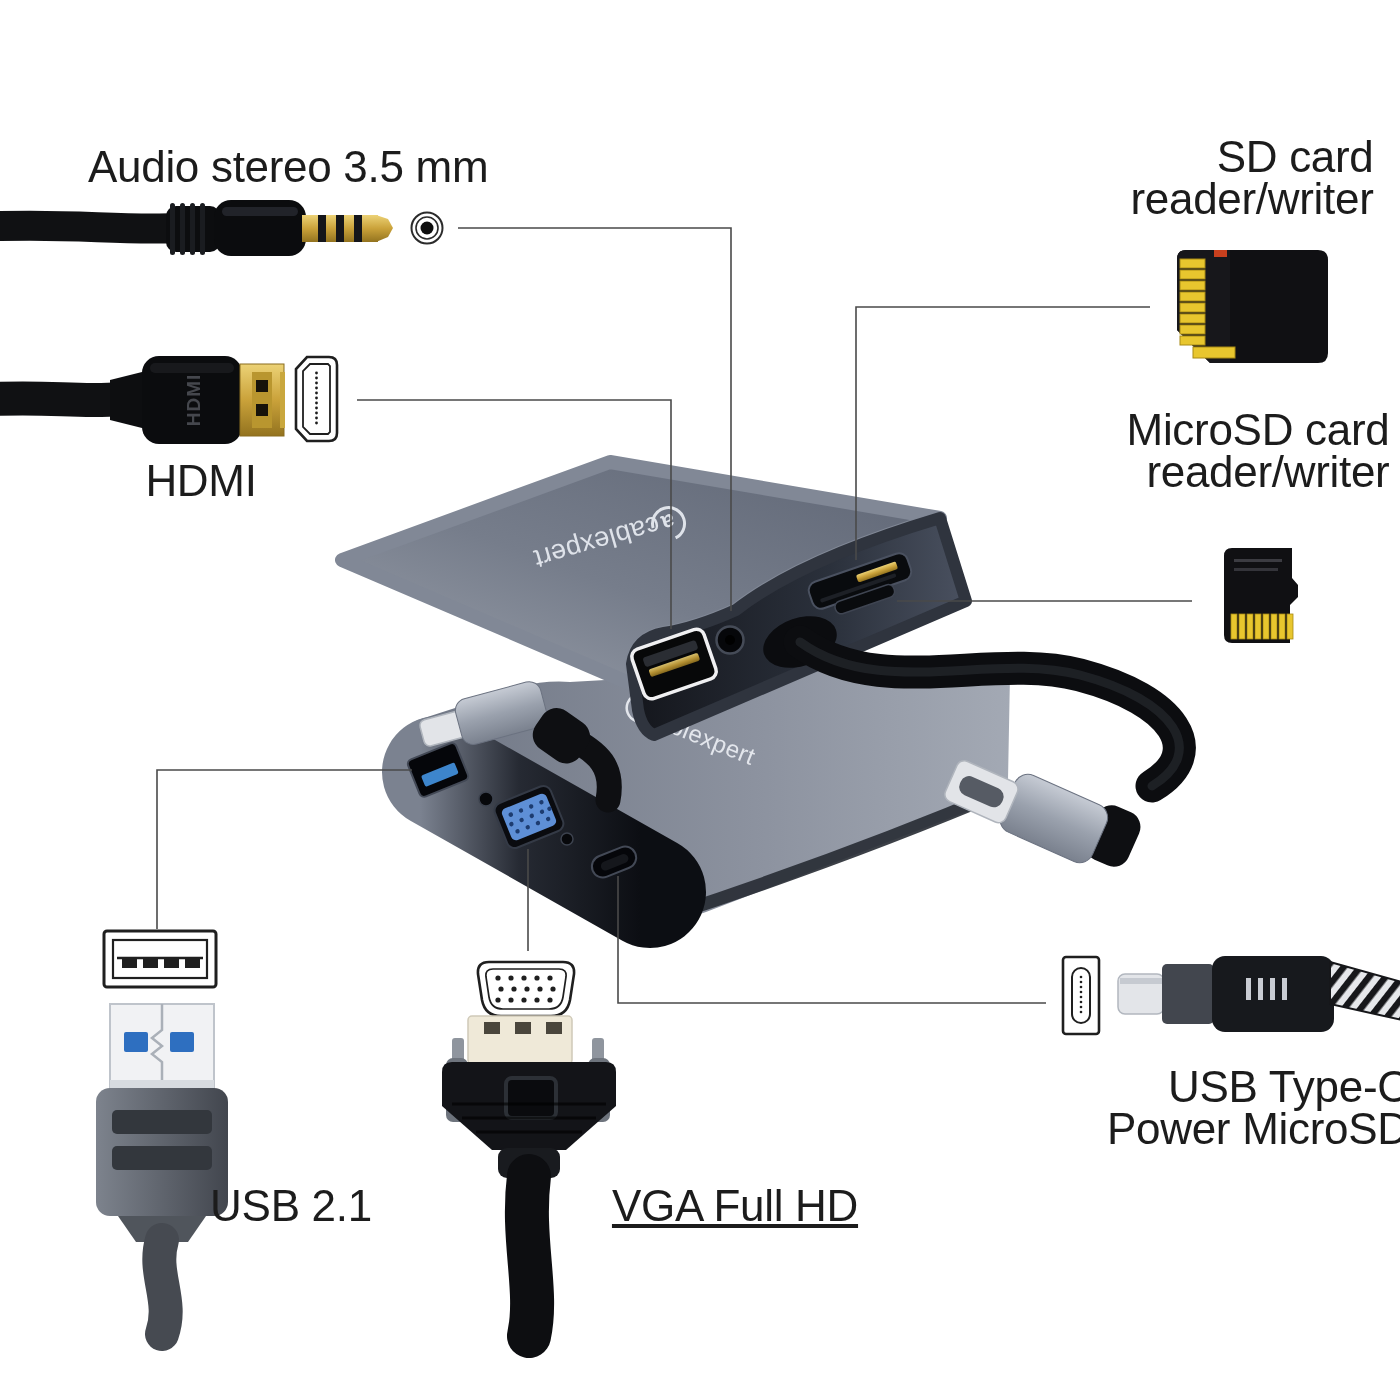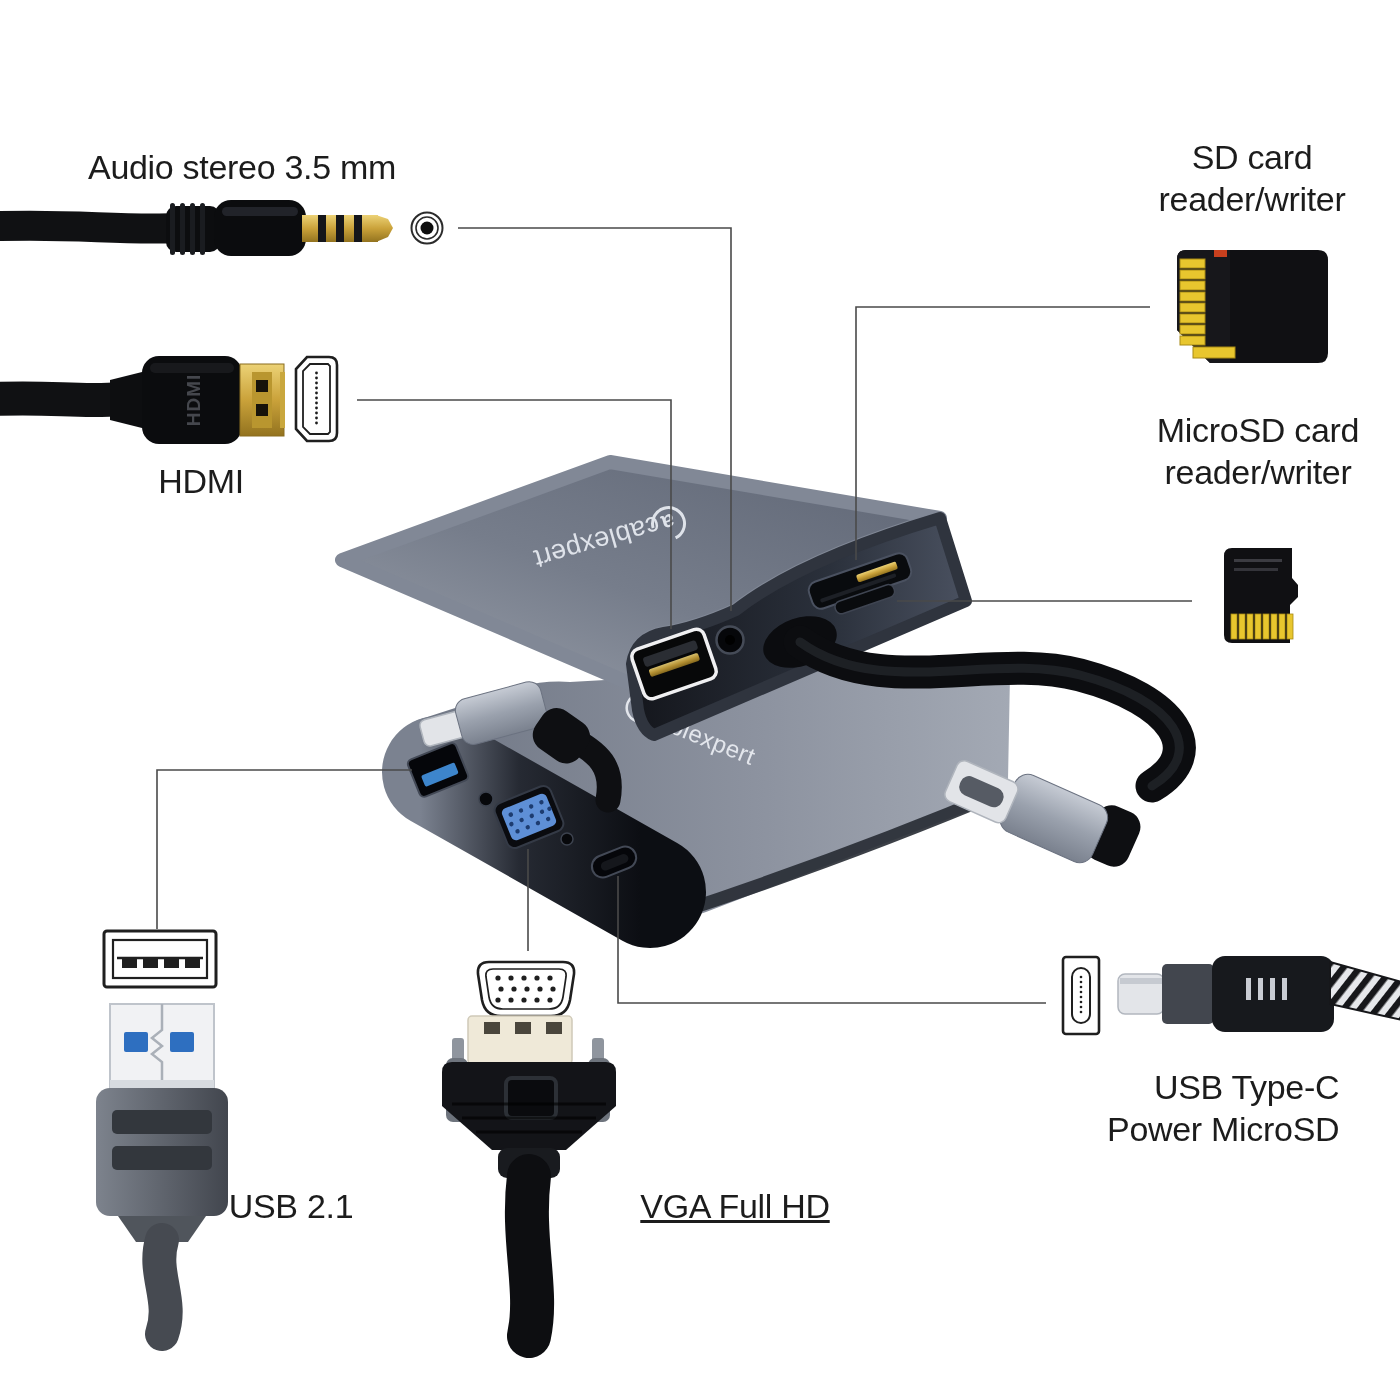--- a/index.html
+++ b/index.html
@@ -2,24 +2,24 @@
 <html><head>
 <meta charset="utf-8">
 <style>
   html,body{margin:0;padding:0;background:#fff;}
   .canvas{
     position:relative;width:1400px;height:1400px;background:#fff;overflow:hidden;
     font-family:"Liberation Sans", sans-serif;
   }
   .art{position:absolute;left:0;top:0;}
   .label{
-    position:absolute;color:#1c1c1c;font-size:34px;letter-spacing:-0.3px;
+    position:absolute;color:#1c1c1c;font-size:44px;letter-spacing:-0.3px;
     white-space:nowrap;line-height:42px;
   }
-  .center{transform:translateX(-50%);text-align:center;}
+  .center{transform:translateX(-50%);text-align:right;}
   svg text{font-family:"Liberation Sans", sans-serif;}
 </style>
 </head>
 <body>
 
 <div class="canvas">
 
 <svg class="art" width="1400" height="1400" viewBox="0 0 1400 1400">
   <defs>
     <linearGradient id="g-top1" x1="1" y1="0" x2="0" y2="1">

